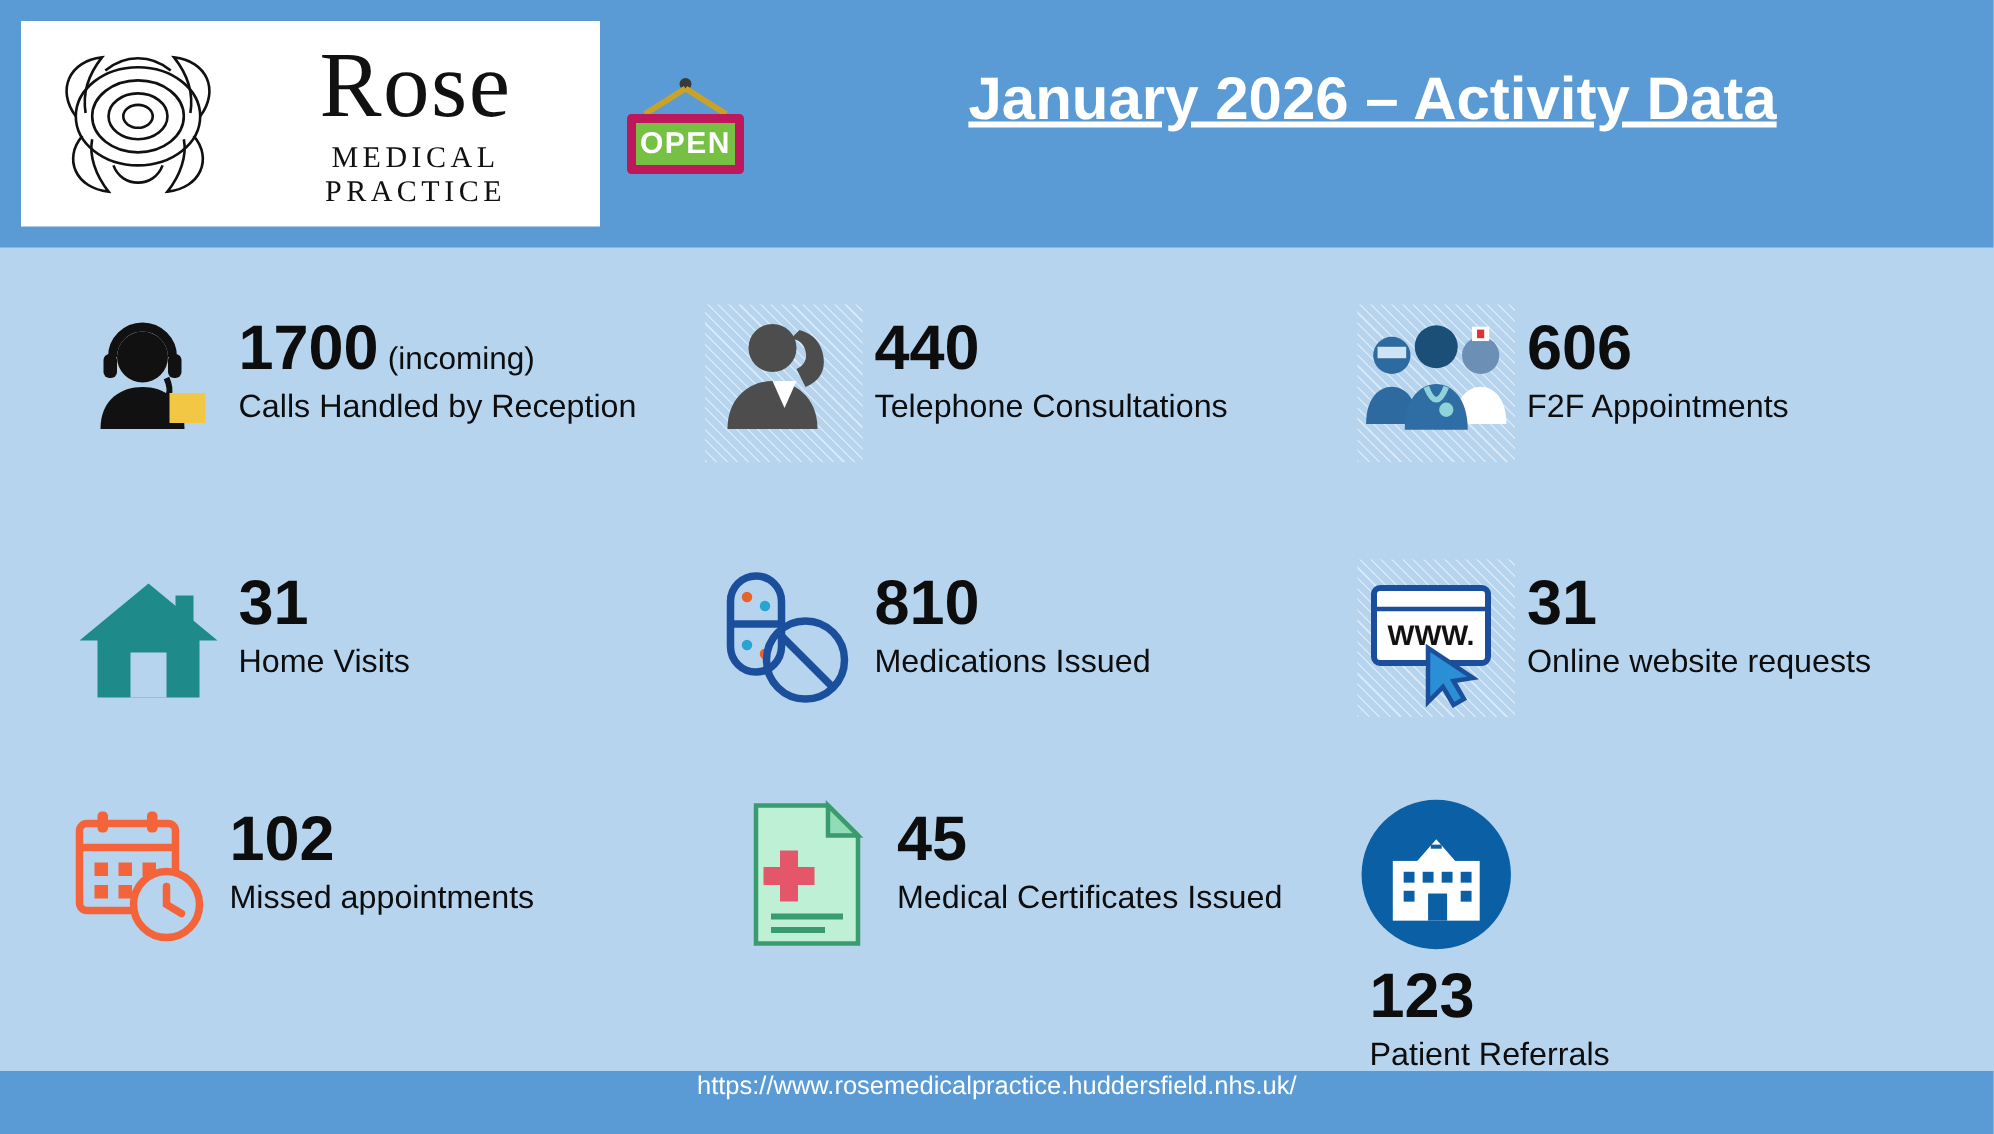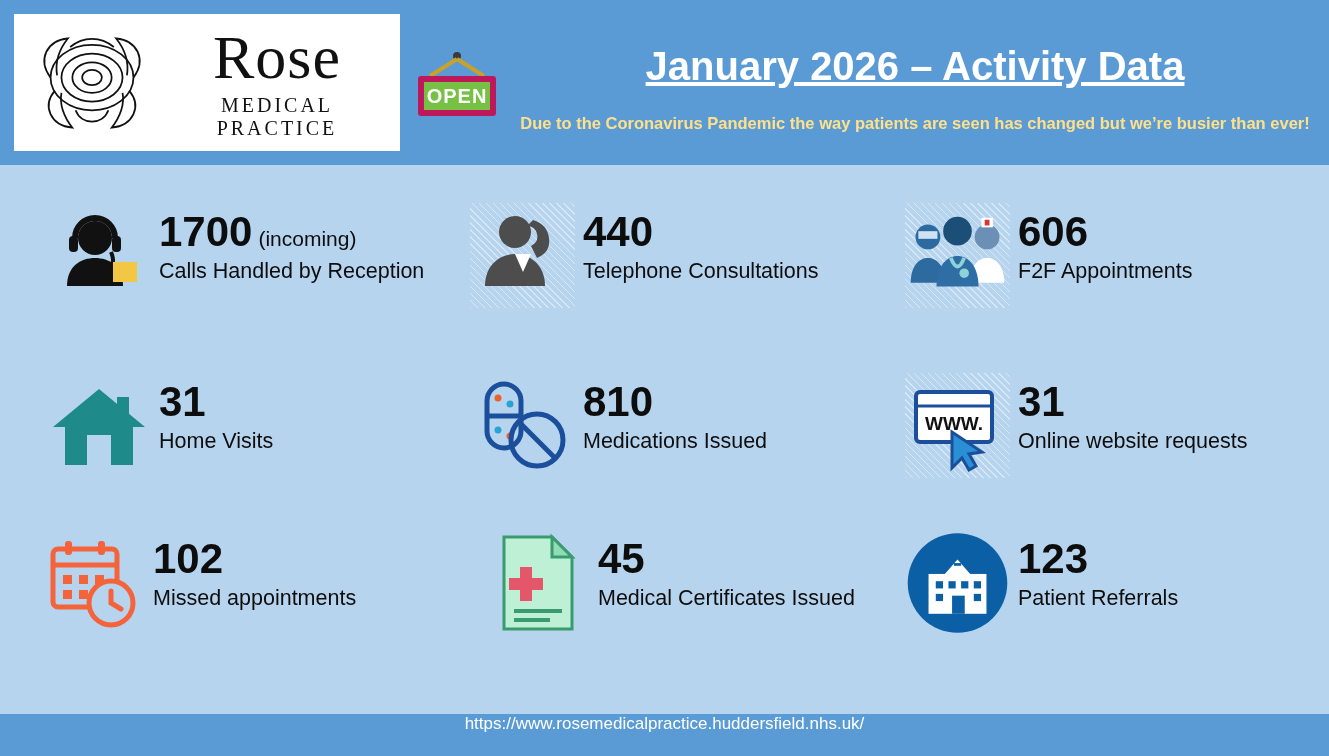--- a/index.html
+++ b/index.html
@@ -156,21 +156,21 @@
 
   
   .c0 { left: 46px;  top: 28px; }
   .c1 { left: 470px; top: 28px; }
   .c2 { left: 905px; top: 28px; }
   .c3 { left: 46px;  top: 198px; }
   .c4 { left: 470px; top: 198px; }
   .c5 { left: 905px; top: 198px; }
   .c6 { left: 40px;  top: 355px; }
   .c7 { left: 485px; top: 355px; }
-  .c8 { left: 905px; top: 355px; }
+  .c8 { left: 905px; top: 355px; flex-direction: column; }
 
   .hatch {
     background-image:
       repeating-linear-gradient(45deg, rgba(255,255,255,0.45) 0 1px, transparent 1px 5px);
   }
 
   
   .footer {
     position: absolute;
     left: 0; bottom: 0;
@@ -221,21 +221,20 @@
       </div>
     </div>
 
     <svg class="open-hanger" viewBox="0 0 66 26">
       <circle cx="33" cy="4" r="4" fill="#3a3a3a"></circle>
       <path d="M33 7 L6 24 M33 7 L60 24" stroke="#c9a227" stroke-width="4" fill="none"></path>
     </svg>
     <div class="open-sign">OPEN</div>
 
     <div class="title">January 2026 – Activity Data</div>
-    <div class="subtitle">Due to the Coronavirus Pandemic the way patients are seen has changed but we’re busier than ever!</div>
   </div>
 
   <div class="grid">
 
     <div class="cell c0">
       <div class="icon">
         <svg width="96" height="96" viewBox="0 0 96 96">
           <circle cx="44" cy="30" r="17" fill="#111"></circle>
           <path d="M16 78 C16 58 30 50 44 50 C58 50 72 58 72 78 Z" fill="#111"></path>
           <path d="M24 30 a20 20 0 0 1 40 0" stroke="#111" stroke-width="6" fill="none"></path>

